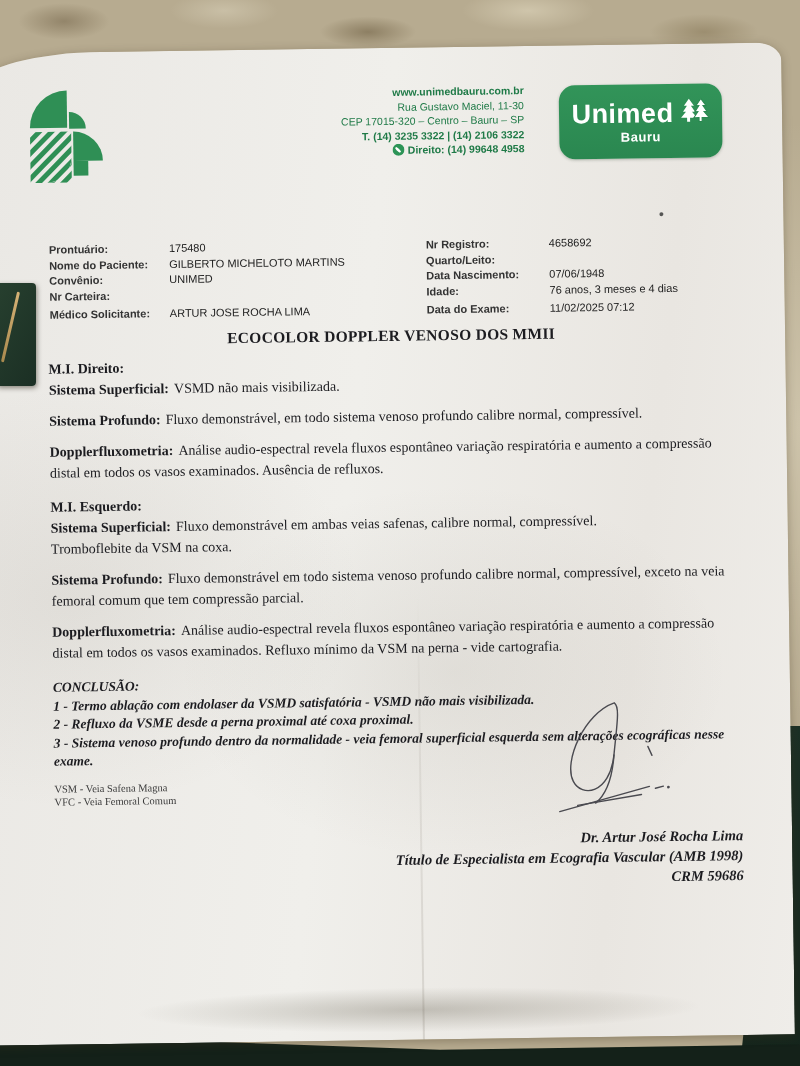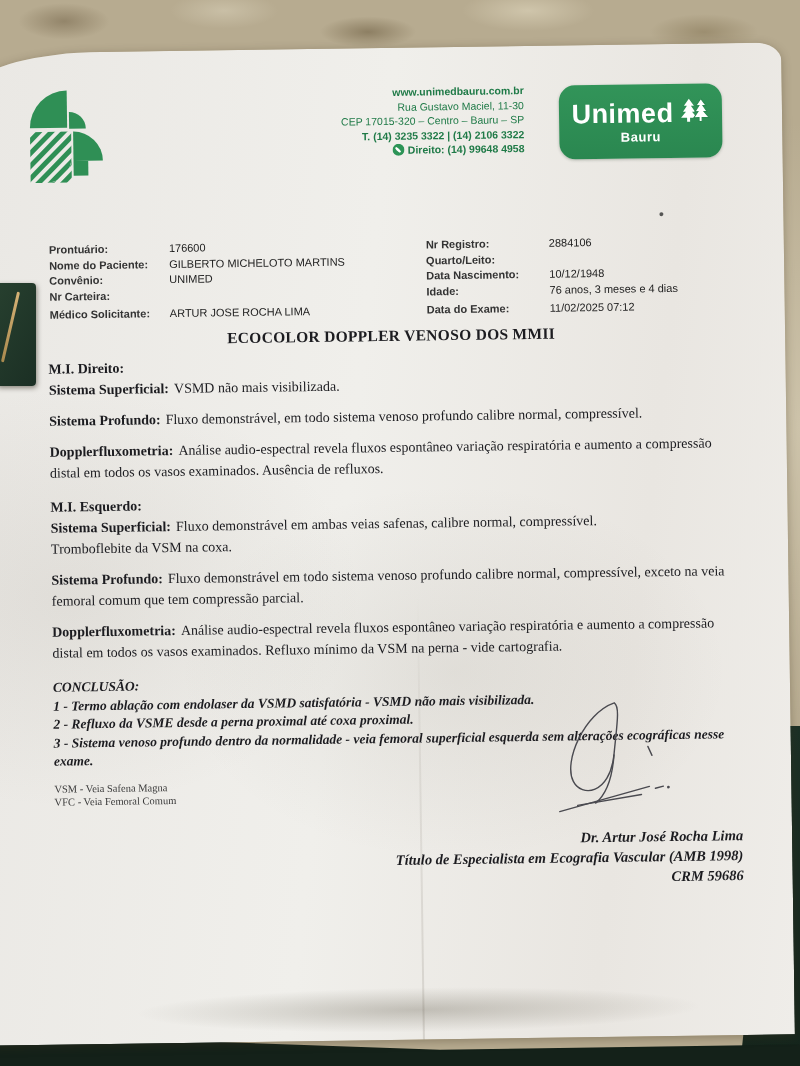--- a/index.html
+++ b/index.html
@@ -116,21 +116,21 @@
             </g>
           </svg>
         </span>
       </div>
       <div class="brandunit">Bauru</div>
     </div>
 
     <div class="pcol pleft">
       <div class="prow">
           <span class="plabel">Prontuário:</span>
-          <span class="pval">176600</span>
+          <span class="pval">175480</span>
         </div>
       <div class="prow">
           <span class="plabel">Nome do Paciente:</span>
           <span class="pval">GILBERTO MICHELOTO MARTINS</span>
         </div>
       <div class="prow">
           <span class="plabel">Convênio:</span>
           <span class="pval">UNIMED</span>
         </div>
       <div class="prow">
@@ -139,29 +139,29 @@
         </div>
       <div class="prow mt2">
           <span class="plabel">Médico Solicitante:</span>
           <span class="pval">ARTUR JOSE ROCHA LIMA</span>
         </div>
     </div>
 
     <div class="pcol pright">
       <div class="prow">
           <span class="plabel">Nr Registro:</span>
-          <span class="pval">2884106</span>
+          <span class="pval">4658692</span>
         </div>
       <div class="prow">
           <span class="plabel">Quarto/Leito:</span>
           <span class="pval"></span>
         </div>
       <div class="prow">
           <span class="plabel">Data Nascimento:</span>
-          <span class="pval">10/12/1948</span>
+          <span class="pval">07/06/1948</span>
         </div>
       <div class="prow">
           <span class="plabel">Idade:</span>
           <span class="pval">76 anos, 3 meses e 4 dias</span>
         </div>
       <div class="prow mt2">
           <span class="plabel">Data do Exame:</span>
           <span class="pval">11/02/2025 07:12</span>
         </div>
     </div>

